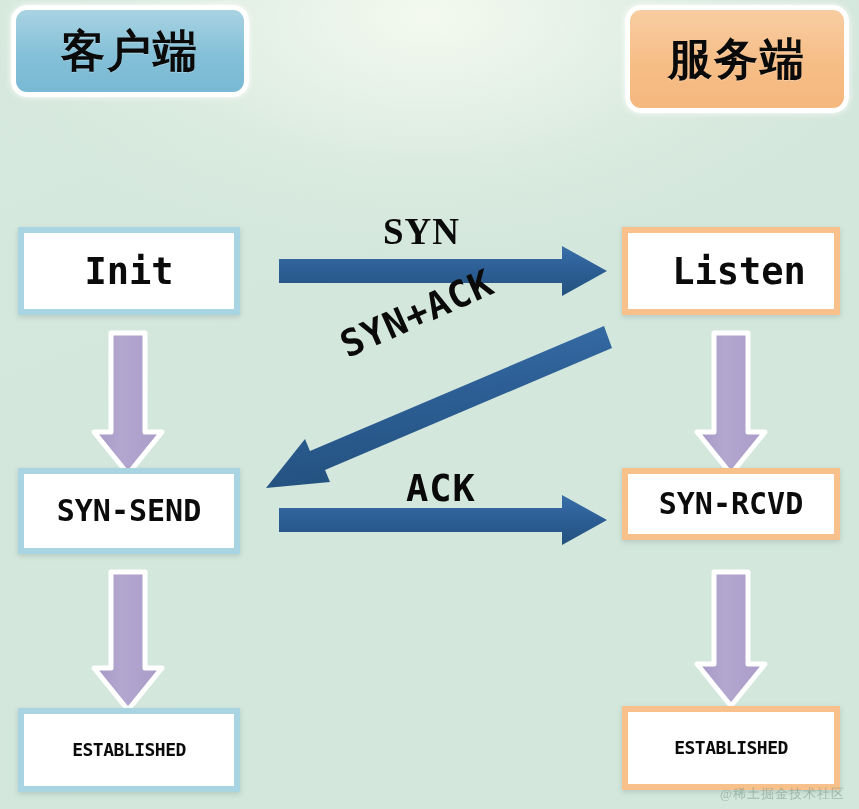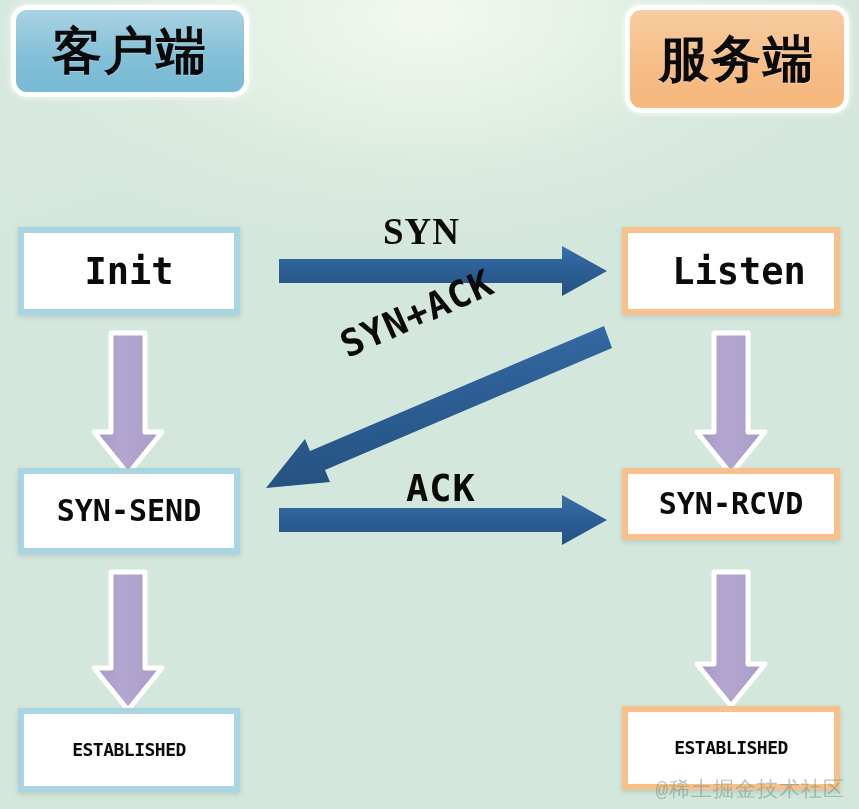--- a/index.html
+++ b/index.html
@@ -27,21 +27,21 @@
     border: 5px solid #ffffff;
     box-shadow: 0 0 6px rgba(255,255,255,0.9);
     display: flex;
     align-items: center;
     justify-content: center;
     box-sizing: border-box;
   }
   .header-pill .pill-label {
     font-family: "DejaVu Sans", sans-serif;
     font-weight: 700;
-    font-size: 50px;
+    font-size: 44px;
     color: #0a0a0a;
     letter-spacing: 2px;
     line-height: 1;
     text-shadow: 0 1px 0 rgba(255,255,255,0.25);
   }
   #client-header {
     left: 11px;
     top: 5px;
     width: 238px;
     height: 92px;
@@ -112,22 +112,22 @@
     letter-spacing: 1px;
     transform: rotate(-24deg);
     transform-origin: left top;
   }
 
   
   #watermark {
     position: absolute;
     right: 14px;
     bottom: 6px;
-    font-family: Liberation Mono, monospace;
-    font-size: 21px;
+    font-family: Liberation Serif, serif;
+    font-size: 13px;
     color: rgba(120,150,135,0.55);
     letter-spacing: 1px;
     user-select: none;
   }
 </style>
 </head>
 <body>
 
 <div id="canvas">
 

